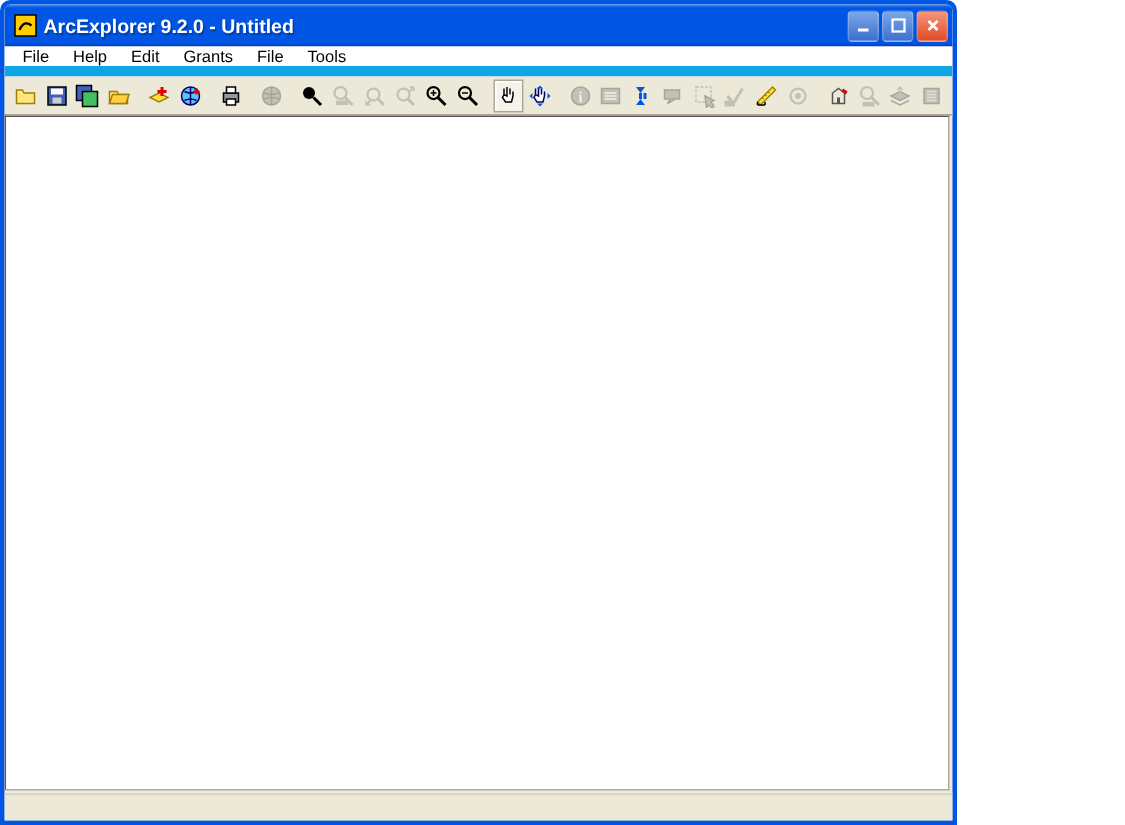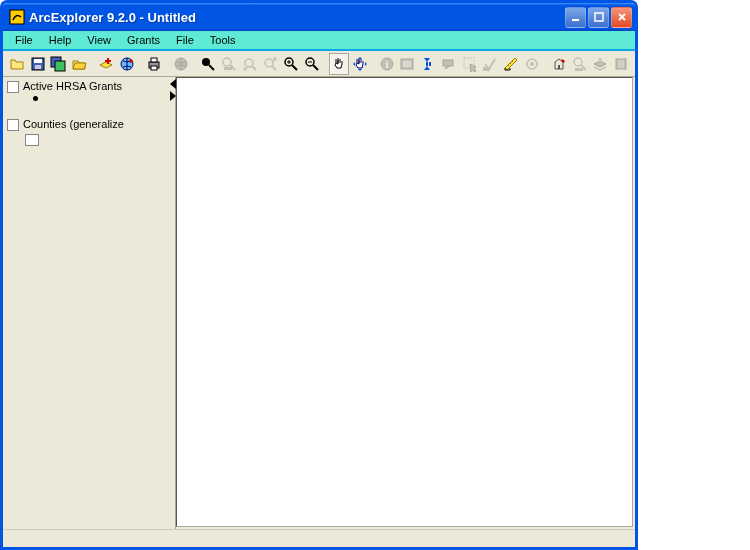--- a/index.html
+++ b/index.html
@@ -19,22 +19,22 @@
     padding: 0 3px 0 6px;
     color: #fff; font-weight: bold; font-size: 13px;
   }
   .titlebar .appicon { width:16px; height:16px; margin-right:4px; display:flex;align-items:center;justify-content:center;}
   .titlebar .title { flex: 1; text-shadow: 1px 1px 1px rgba(0,0,0,.3); }
   .winbtns { display:flex; gap:2px; }
   .winbtn { width:21px; height:21px; border-radius:3px; display:flex;align-items:center;justify-content:center; font-weight:bold; font-family:Arial; cursor:default;}
   .winbtn.min, .winbtn.max { background: linear-gradient(to bottom,#7ba7e8,#3d6fd0); border:1px solid #fff3; color:#fff;}
   .winbtn.close { background: linear-gradient(to bottom,#f5957a,#e14b26); border:1px solid #fff3; color:#fff;}
   .menubar {
-    height: 20px; background:#5eead4; display:flex; align-items:center;
-    padding: 0 4px; border-bottom:2px solid #0ea5e9;
+    height: 20px; background:#ffffff; display:flex; align-items:center;
+    padding: 0 4px; border-bottom:7px solid #0ea5e9;
   }
   .menubar .menu { padding: 2px 8px; cursor:default; }
   .toolbar {
     height: 26px; background:#ece9d8; display:flex; align-items:center;
     padding: 0 4px; gap:1px; border-bottom:1px solid #aca899;
   }
   .tbtn {
     width:22px; height:22px; display:flex; align-items:center; justify-content:center;
     border:1px solid transparent; cursor:default;
   }
@@ -89,21 +89,21 @@
           <svg width="10" height="10">
             <path d="M2 2 L8 8 M8 2 L2 8" stroke="#fff" stroke-width="1.8"></path>
           </svg>
         </div>
     </div>
   </div>
 
   <div class="menubar">
     <span class="menu">File</span>
     <span class="menu">Help</span>
-    <span class="menu">View</span>
+    <span class="menu">Edit</span>
     <span class="menu">Grants</span>
     <span class="menu">File</span>
     <span class="menu">Tools</span>
   </div>
 
   <div class="toolbar" id="toolbar">
       <div class="tbtn">
         <svg width="16" height="16" viewBox="0 0 16 16">
           <path d="M2 4h4l1 2h7v7H2z" fill="#ffe680" stroke="#a08000"></path>
         </svg>
@@ -286,34 +286,17 @@
       </div>
       <div class="tbtn disabled">
         <svg width="16" height="16" viewBox="0 0 16 16">
           <rect x="3" y="3" width="10" height="10" fill="#888" stroke="#444"></rect>
           <path d="M5 5h6M5 7h6M5 9h6M5 11h6" stroke="#ccc"></path>
         </svg>
       </div>
     </div>
 
   <div class="content">
-    <div class="sidebar">
-      <div class="layer-item">
-        <span class="layer-check"></span>
-        <span class="layer-label">Active HRSA Grants</span>
-      </div>
-      <div class="layer-sym-dot"></div>
-      <div style="height:16px"></div>
-      <div class="layer-item">
-        <span class="layer-check"></span>
-        <span class="layer-label">Counties (generalize</span>
-      </div>
-      <div class="layer-sym-box"></div>
-      <div class="splitgrip">
-        <div class="grip-arrow-left"></div>
-        <div class="grip-arrow-right"></div>
-      </div>
-    </div>
     <div class="mapview"></div>
   </div>
 
   <div class="statusbar"></div>
 </div>
 
 </body></html>

